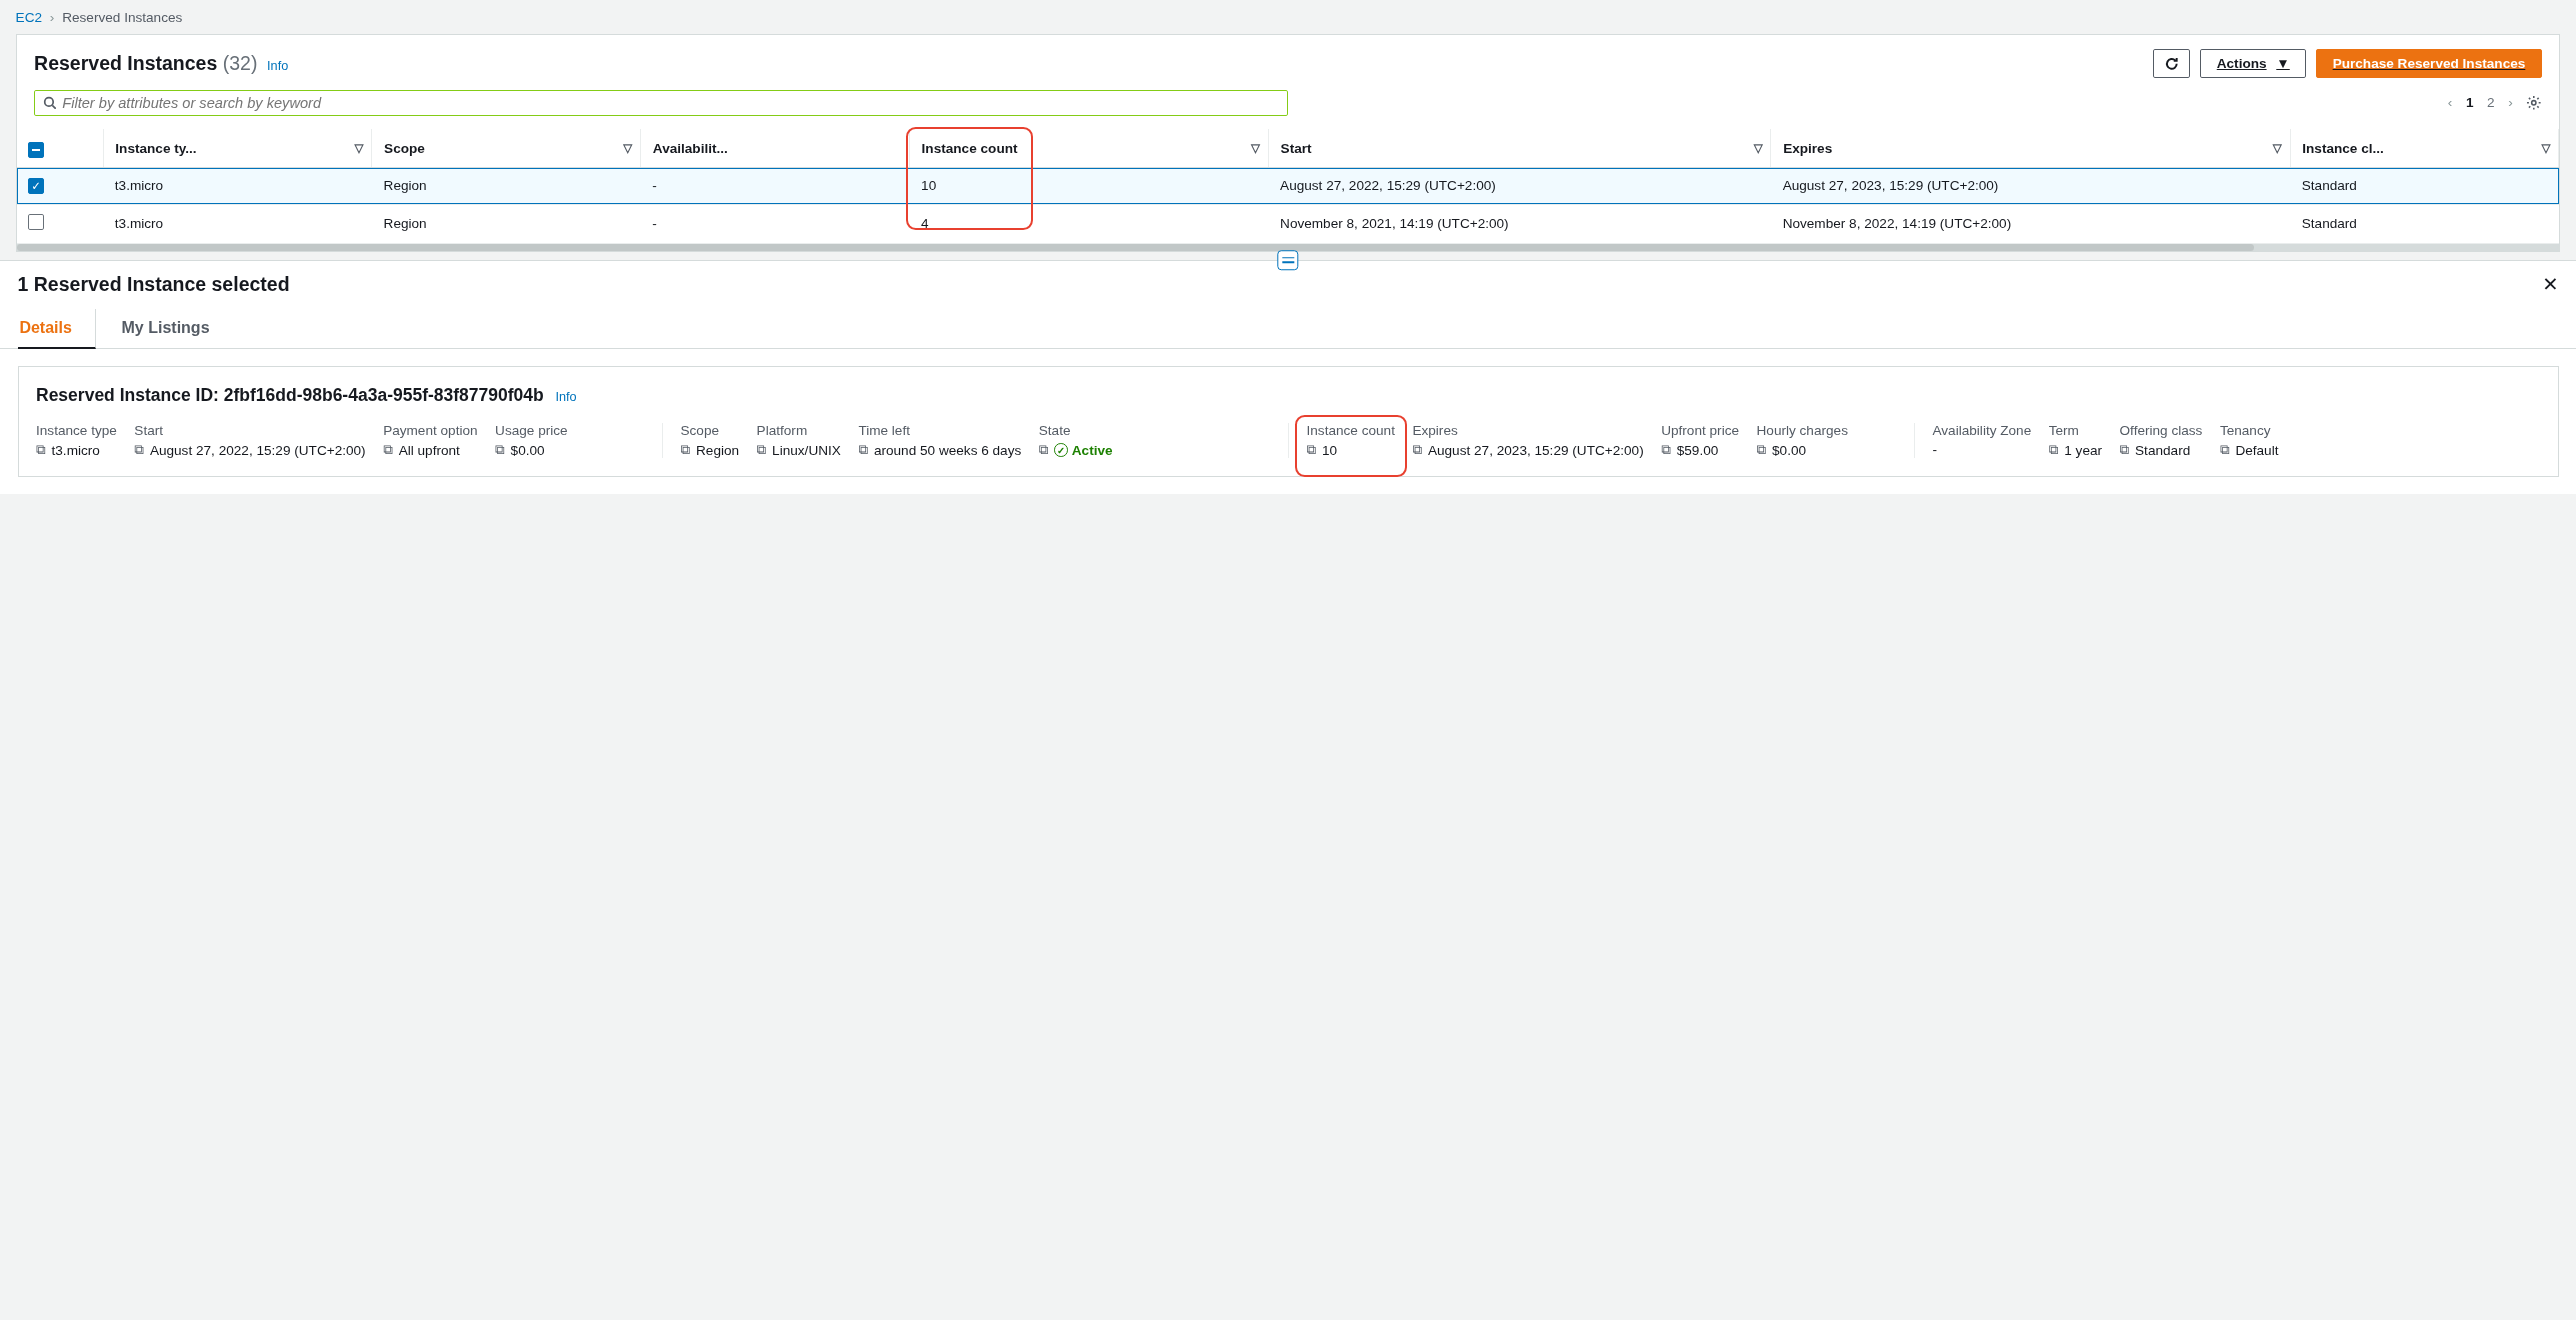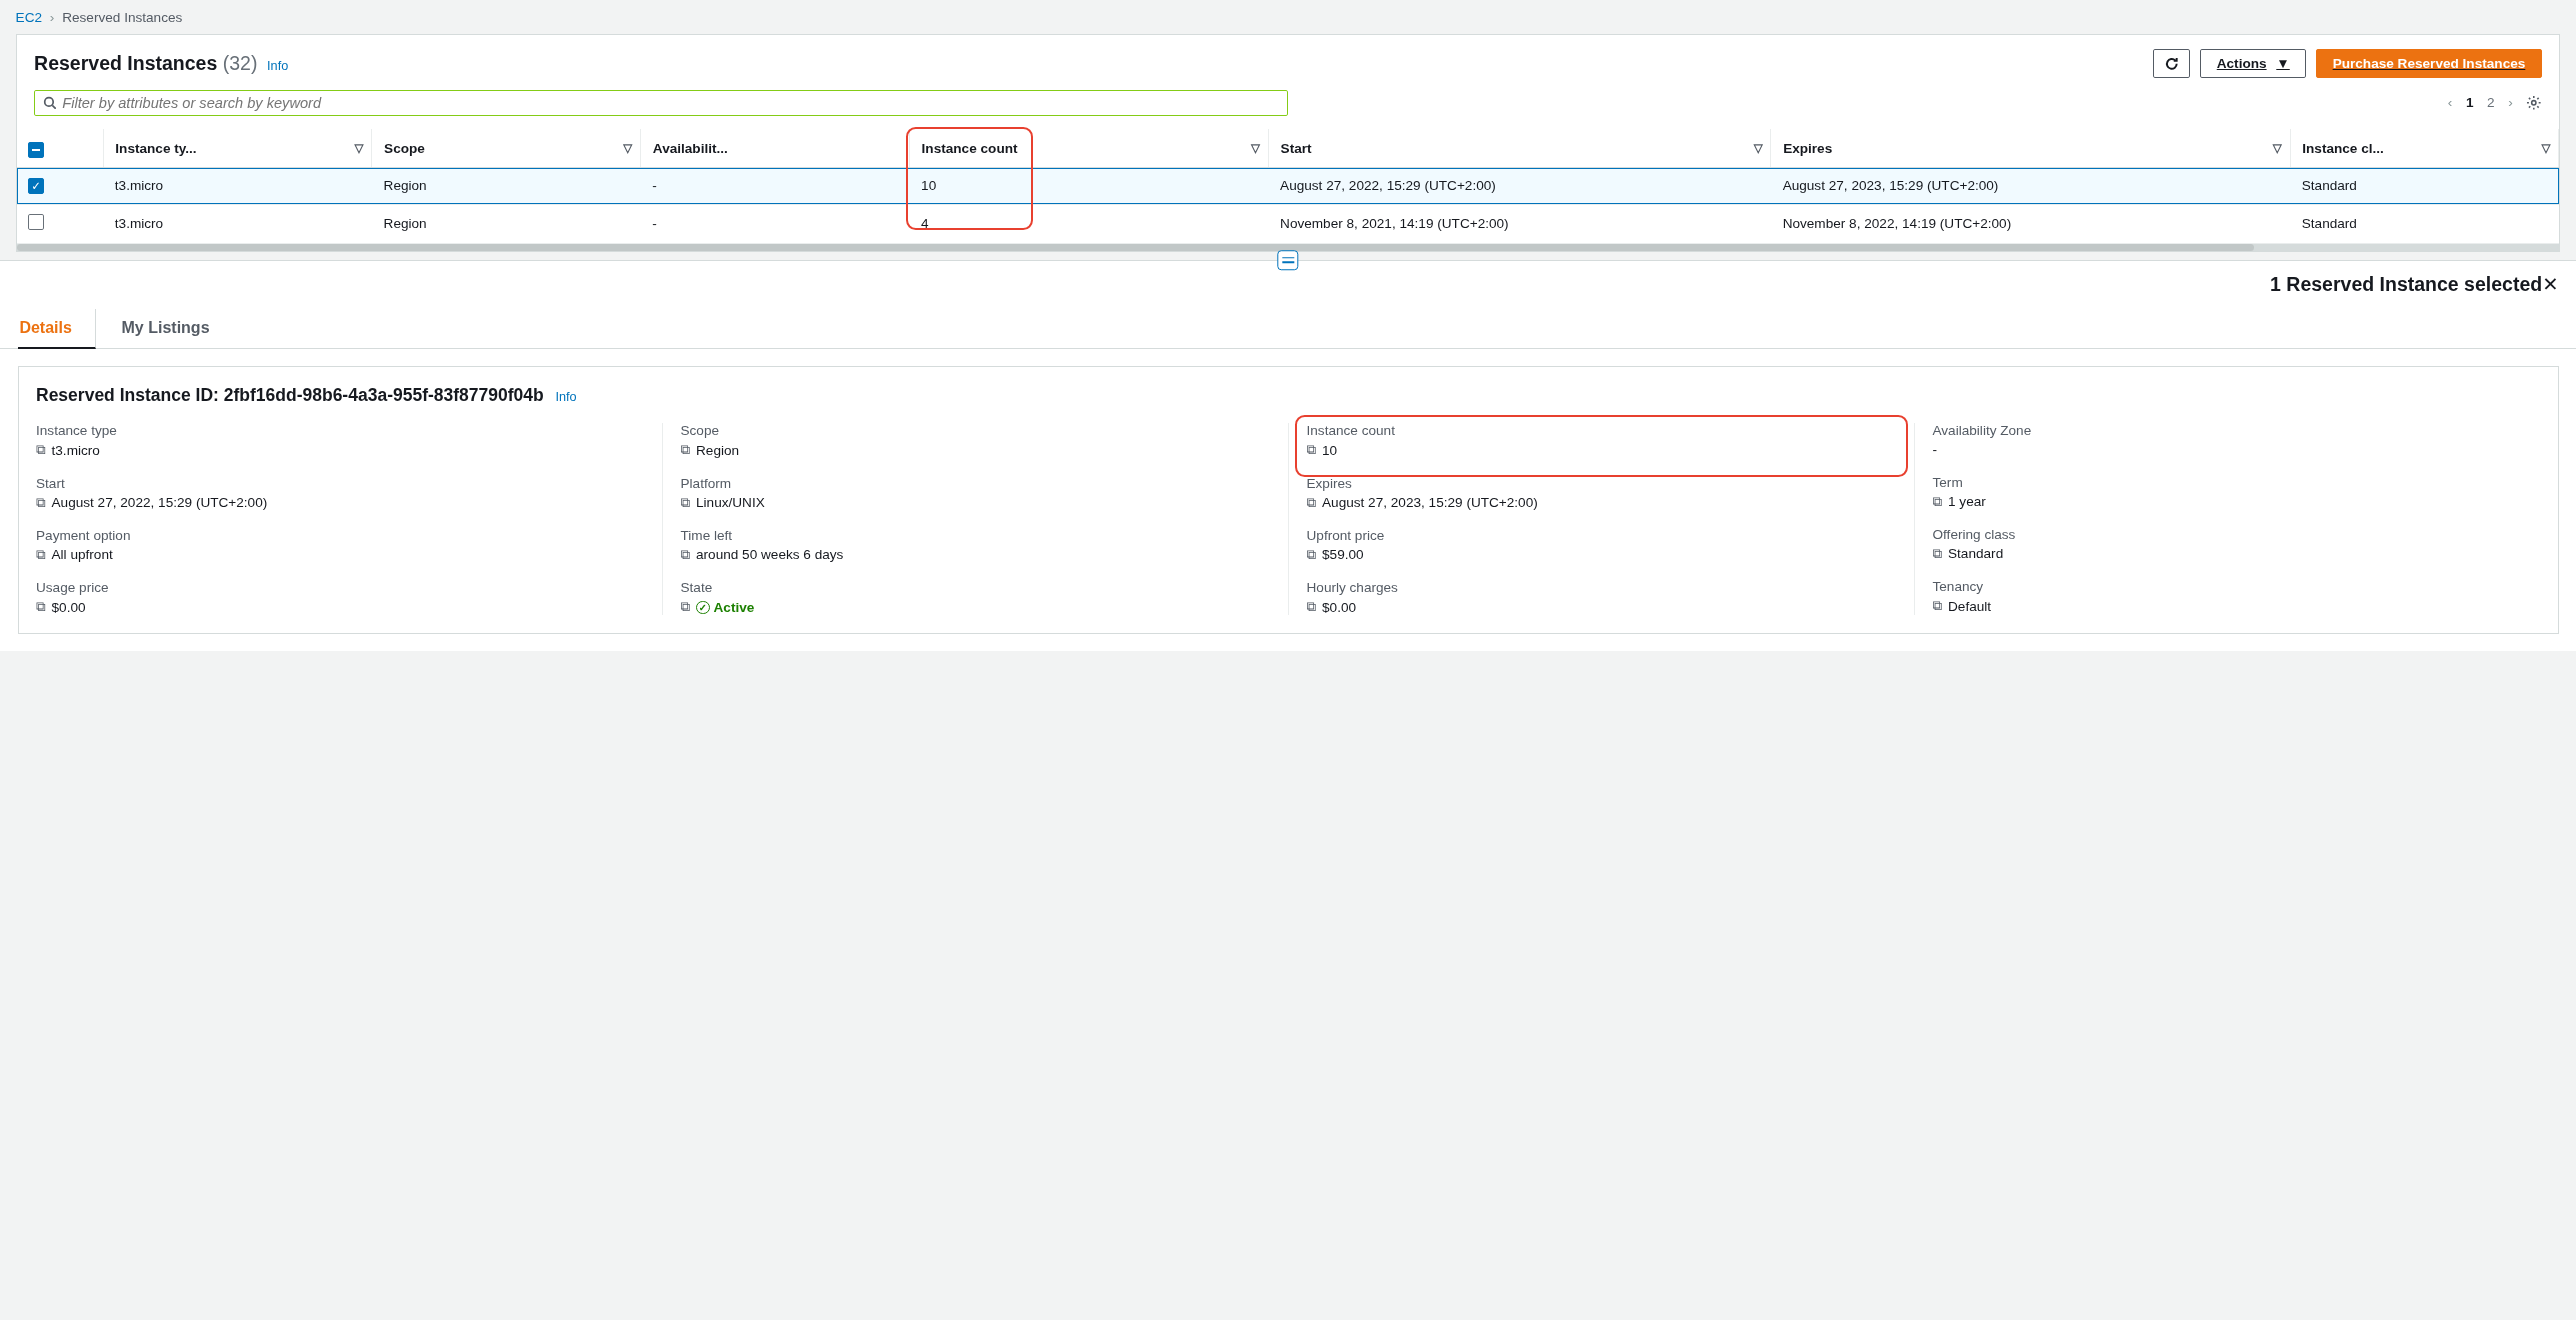--- a/index.html
+++ b/index.html
@@ -54,35 +54,35 @@
   .hl1 { top: 0; left: 0; width: 127px; height: 103px; }
   .instcount-wrap { position:relative; }
 
   
   .split { position:relative; height:0; }
   .split .handle { position:absolute; left:50%; transform:translate(-50%,-50%); border:1.9px solid #0073bb; border-radius:3.9px; width:21.4px; height:19.5px; background:#fff; display:flex; flex-direction:column; align-items:center; justify-content:center; gap:2.9px; }
   .split .handle .ln { width:11.7px; height:1.9px; background:#0073bb; }
 
   
   .detail { background:#fff; border-top:1px solid #d5dbdb; margin-top:7.8px; }
-  .detail-head { display:flex; align-items:center; justify-content:flex-end; padding:11.7px 17.5px 0 17.5px; }
+  .detail-head { display:flex; align-items:center; justify-content:space-between; padding:11.7px 17.5px 0 17.5px; }
   .detail-head h2 { font-size:19.5px; font-weight:700; }
   .close-x { font-size:19.5px; cursor:pointer; color:#16191f; }
 
   .tabs { display:flex; gap:23.4px; padding:0 17.5px; border-bottom:1px solid #d5dbdb; margin-top:13.6px;}
   .tab { padding:9.7px 1.9px; font-size:16px; font-weight:700; color:#545b64; cursor:pointer; border-right:1px solid #d5dbdb; padding-right:23.4px; }
   .tab:last-child{ border-right:none;}
   .tab.active { color:#ec7211; border-bottom:2.9px solid #16191f; margin-bottom:-1px; }
 
   .detail-body { padding:17.5px; }
   .detail-card { border:1px solid #d5dbdb; padding:17.5px; }
   .detail-title { font-size:17.5px; font-weight:700; display:flex; align-items:baseline; gap:11.7px; margin-bottom:17.5px;}
 
   .kv-grid { display:grid; grid-template-columns: repeat(4, 1fr); column-gap:0; row-gap:17.5px; }
-  .kv-col { border-left:1px solid #eaeded; padding:0 17.5px; display:flex; flex-direction:column; gap:17.5px;}
+  .kv-col { border-left:1px solid #eaeded; padding:0 17.5px; display:flex; gap:17.5px;}
   .kv-col:first-child{ border-left:none; padding-left:0;}
   .kv-item .k { color:#545b64; font-size:13.6px; margin-bottom:3.9px; }
   .kv-item .v { font-size:13.6px; color:#16191f; display:flex; align-items:center; gap:5.8px;}
   .copy-ic { color:#545b64; }
   .state-active { color:#1d8102; font-weight:700; display:inline-flex; align-items:center; gap:3.9px;}
   .state-active .ok { width:13.6px; height:13.6px; border:1.9px solid #1d8102; border-radius:50%; display:inline-flex; align-items:center; justify-content:center; font-size:9.7px; }
 
   .hl-detail { position:relative; }
   .hl-detail .box { position:absolute; border:2.9px solid #e8402f; border-radius:9.7px; top:-7.8px; left:-11.7px; right:-11.7px; height:62px; }
 

